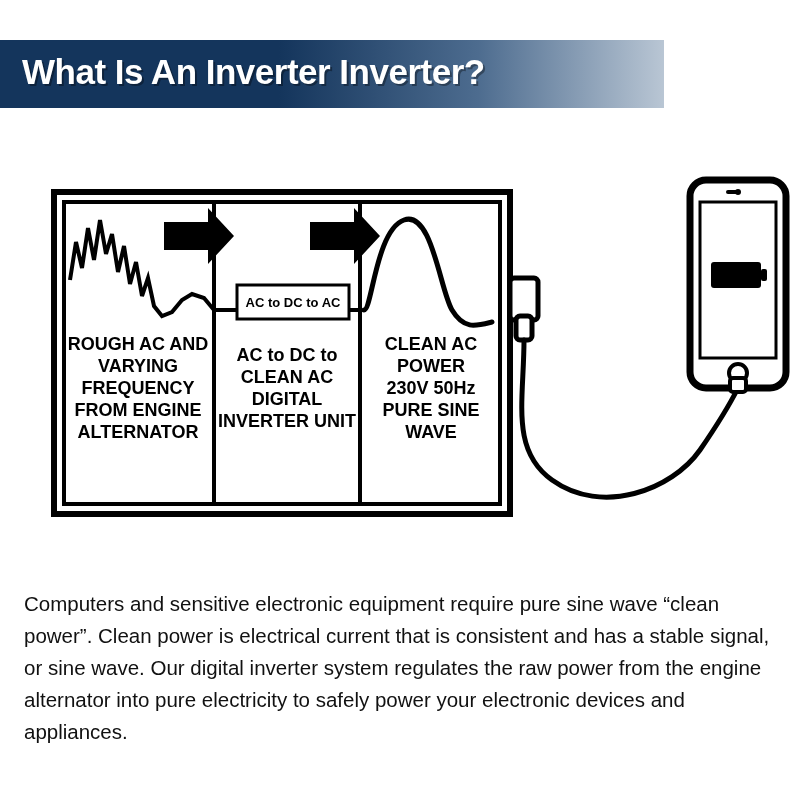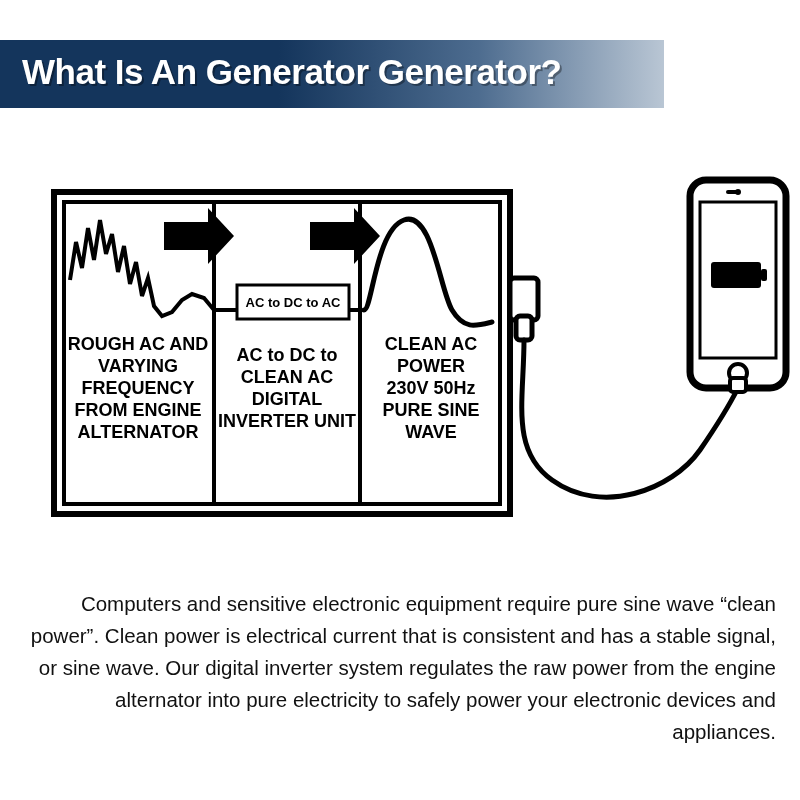--- a/index.html
+++ b/index.html
@@ -56,33 +56,33 @@
     font-weight: bold;
     text-anchor: middle;
   }
 
   
   .caption {
     position: absolute;
     left: 24px;
     top: 588px;
     width: 752px;
-    text-align: right;
+    text-align: left;
     font-size: 20.5px;
     line-height: 32px;
     color: #111111;
     font-family: "Liberation Sans", sans-serif;
   }
   .caption p { margin: 0; }
 </style>
 </head>
 <body>
 
 <div class="header-band"></div>
-<div class="header-title">What Is An Generator Generator?</div>
+<div class="header-title">What Is An Inverter Inverter?</div>
 
 <div class="diagram">
 <svg width="800" height="420" viewBox="0 0 800 420" xmlns="http://www.w3.org/2000/svg">
 
   <g>
     <rect x="22" y="42" width="456" height="322" fill="none" stroke="#000" stroke-width="6"></rect>
     <rect x="32" y="52" width="436" height="302" fill="none" stroke="#000" stroke-width="4"></rect>
   </g>
 
   <g>

